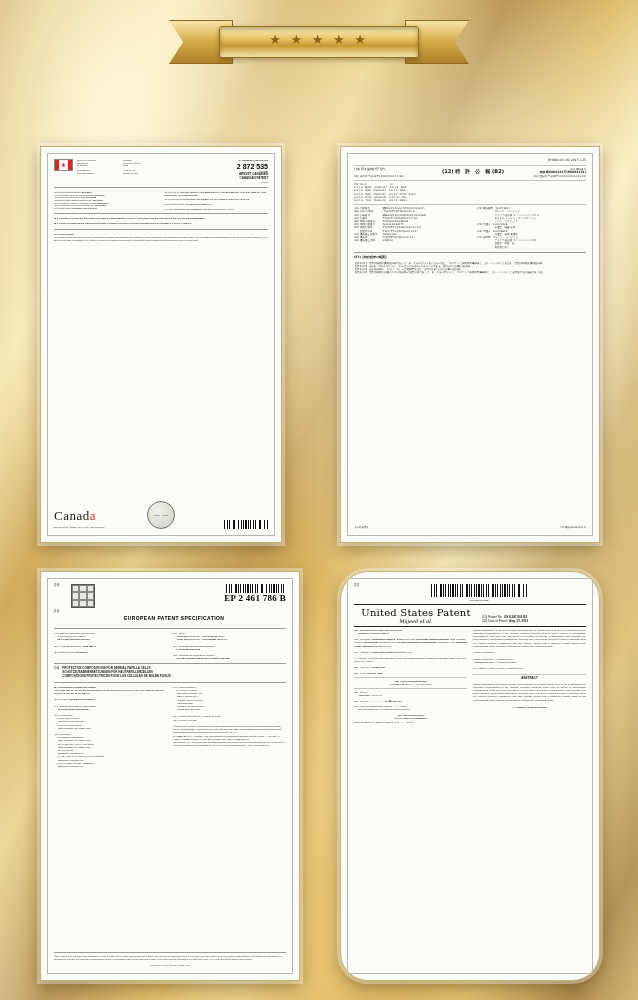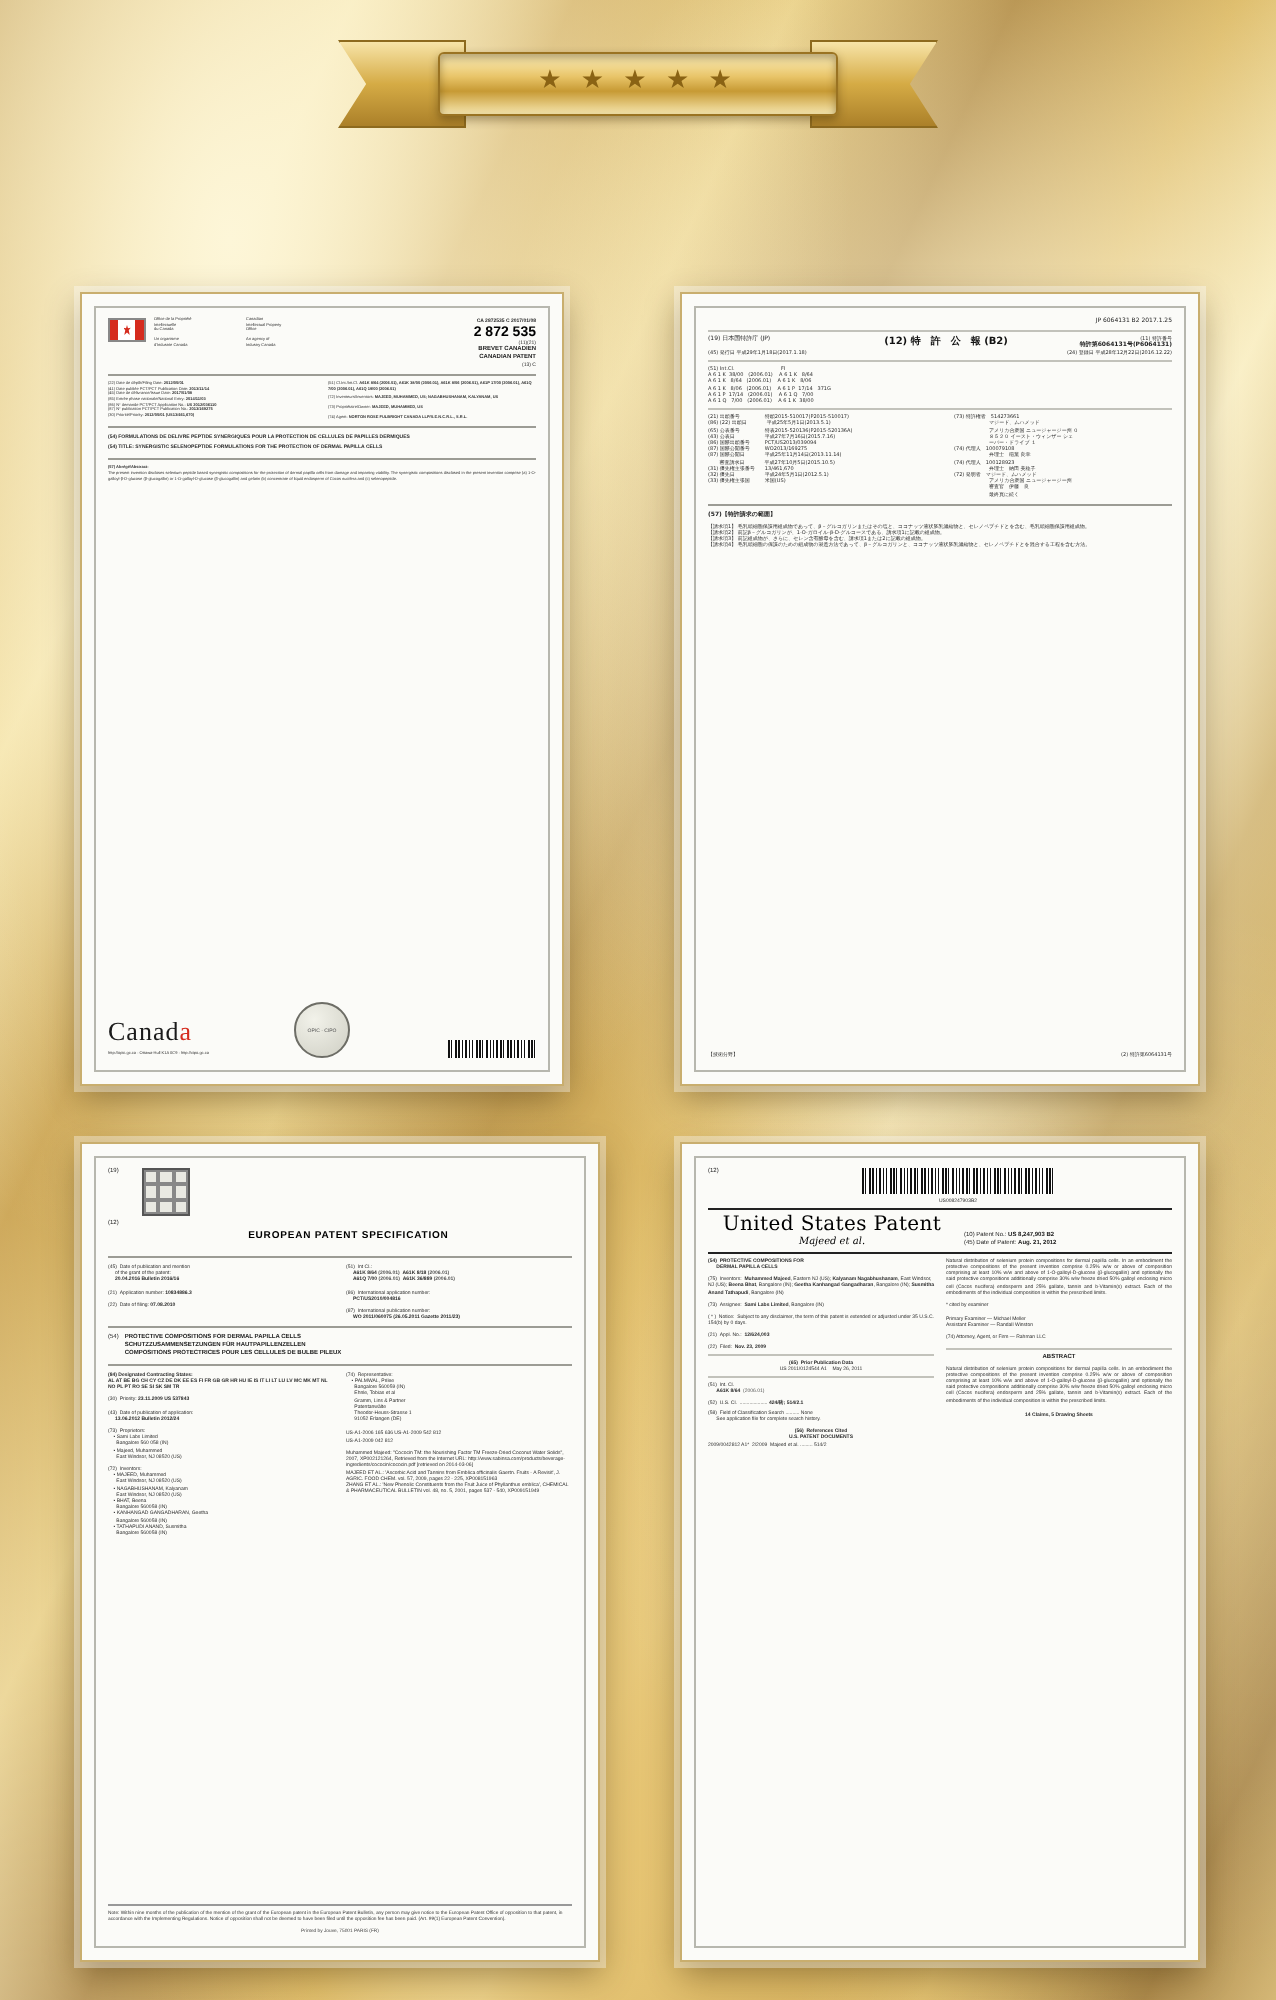--- a/index.html
+++ b/index.html
@@ -53,21 +53,21 @@
   .doc{
     position:absolute;background:#fbfbf8;
     border:1px solid #c9ae6e;
     box-shadow:0 0 0 3px rgba(255,255,255,.35), 0 6px 16px rgba(70,48,8,.45);
     overflow:hidden;
   }
   .doc .inner{position:absolute;inset:6px;border:1px solid #b7b7ae;padding:5px 6px;overflow:hidden;}
   .d1{left:0;top:0;width:240px;height:395px;}
   .d2{left:300px;top:0;width:258px;height:395px;}
   .d3{left:0;top:425px;width:258px;height:408px;}
-  .d4{left:300px;top:425px;width:258px;height:408px;}
+  .d4{left:300px;top:425px;width:258px;height:408px;border-radius:28px;}
 
   
   .t2{font-size:2px;line-height:2.6px;color:#333;}
   .t25{font-size:2.5px;line-height:3.2px;color:#2b2b2b;}
   .t3{font-size:3px;line-height:3.8px;color:#222;}
   .t5{font-size:5px;line-height:6px;color:#111;}
   .b{font-weight:700;}
   .row{display:flex;}
   .grow{flex:1;}
   .muted{color:#555;}
@@ -271,20 +271,24 @@
         <div class="epo-logo">
           <i></i>
             <i></i>
             <i></i>
             <i></i>
             <i></i>
             <i></i>
             <i></i>
             <i></i>
             <i></i>
+        </div>
+        <div class="grow" style="text-align:right">
+          <div class="barcode" style="width:60px;margin-left:auto"></div>
+          <div class="ep-num">EP 2 461 786 B</div>
         </div>
       </div>
       <div class="row" style="gap:3px;margin-top:2px">
         <div class="t3">(12)</div>
         <div class="grow" style="text-align:center">
           <div class="ep-title">EUROPEAN PATENT SPECIFICATION</div>
         </div>
       </div>
       <div class="hr"></div>
       <div class="twocol">

